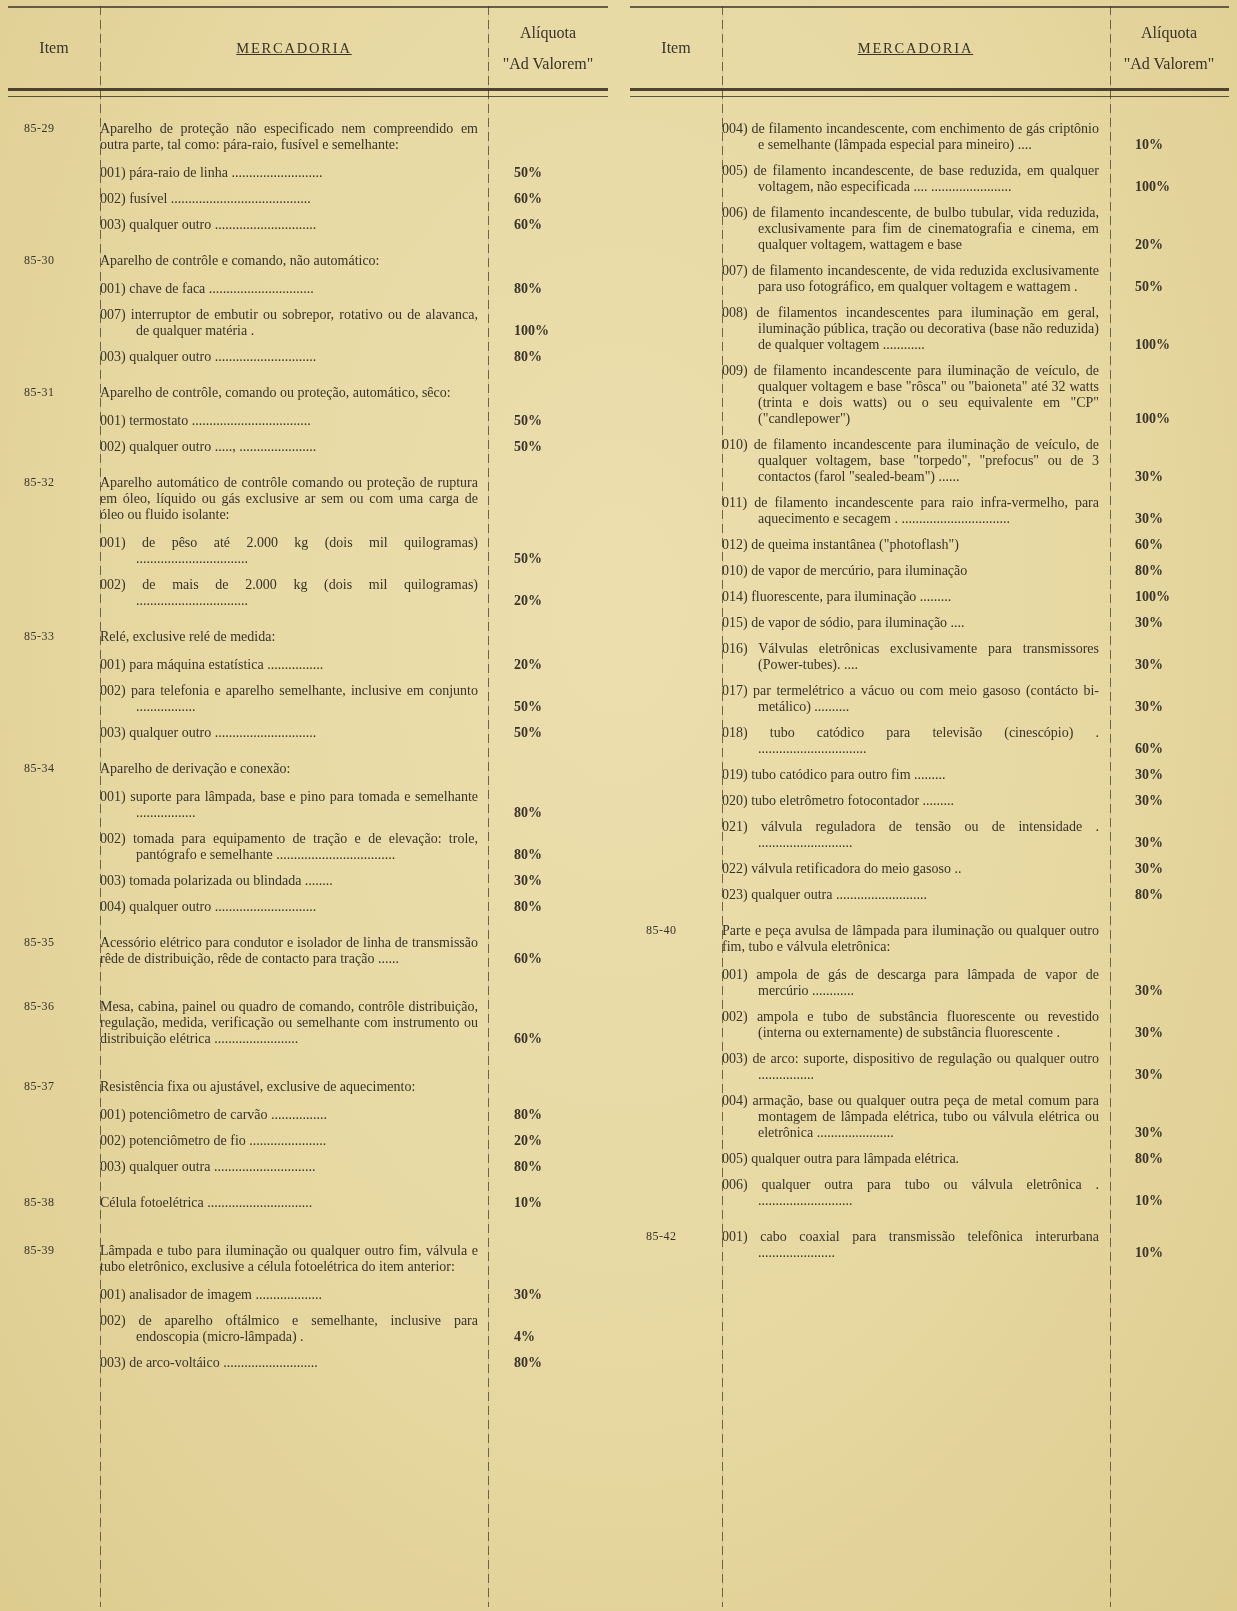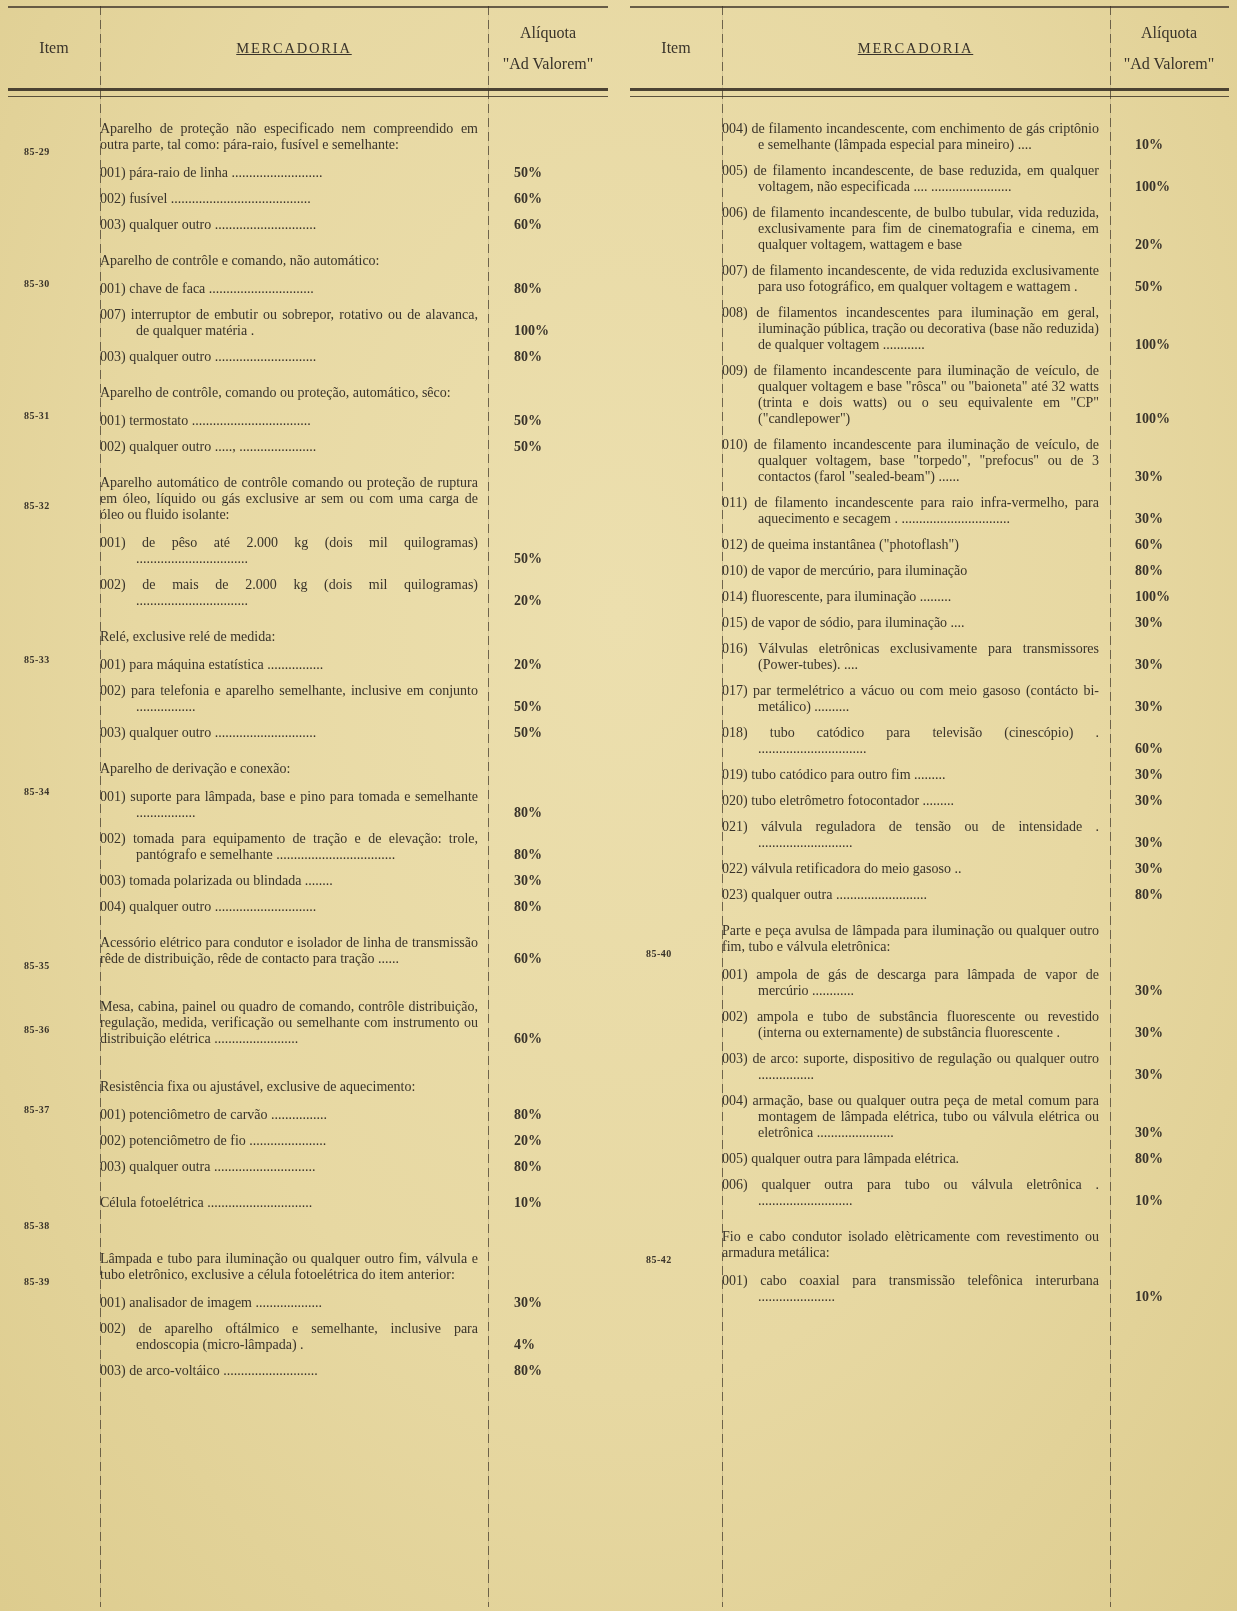--- a/index.html
+++ b/index.html
@@ -32,21 +32,21 @@
   .hitem{display:flex;align-items:center;justify-content:center;font-size:16px;}
   .hmerc{display:flex;align-items:center;justify-content:center;letter-spacing:1.8px;font-size:14.5px;text-decoration:underline;}
   .haliq{display:flex;flex-direction:column;align-items:center;justify-content:space-around;font-size:16px;padding:9px 0;}
   .double-rule{height:5px;border-top:3px solid rgba(55,47,36,.88);border-bottom:1px solid rgba(55,47,36,.8);}
 
   .colbody{padding-top:24px;}
 
   .entry{display:flex;margin-bottom:20px;}
   .code{
     flex:0 0 92px;width:92px;box-sizing:border-box;
-    padding-left:16px;font-weight:bold;font-size:10px;letter-spacing:.5px;margin-top:25px;
+    padding-left:16px;font-weight:normal;font-size:12px;letter-spacing:.5px;
   }
   .entry-content{flex:1;display:flex;flex-direction:column;min-width:0;}
   .row{display:flex;margin-bottom:10px;}
   .row:last-child{margin-bottom:0;}
   .row.head{margin-bottom:12px;}
   .text{
     flex:1;font-size:14px;line-height:16px;text-align:justify;
     padding-right:10px;min-width:0;
   }
   .row.sub .text{padding-left:36px;text-indent:-36px;}
@@ -395,24 +395,20 @@
             </div>
             <div class="row sub">
               <div class="text">006) qualquer outra para tubo ou válvula eletrônica . ...........................</div>
               <div class="rate">10%</div>
             </div>
           </div>
         </div>
         <div class="entry">
           <div class="code">85-42</div>
           <div class="entry-content">
-            <div class="row head">
-              <div class="text">Fio e cabo condutor isolado elètricamente com revestimento ou armadura metálica:</div>
-              <div class="rate"></div>
-            </div>
             <div class="row sub">
               <div class="text">001) cabo coaxial para transmissão telefônica interurbana ......................</div>
               <div class="rate">10%</div>
             </div>
           </div>
         </div>
       </div>
   </div>
 
 </div>

